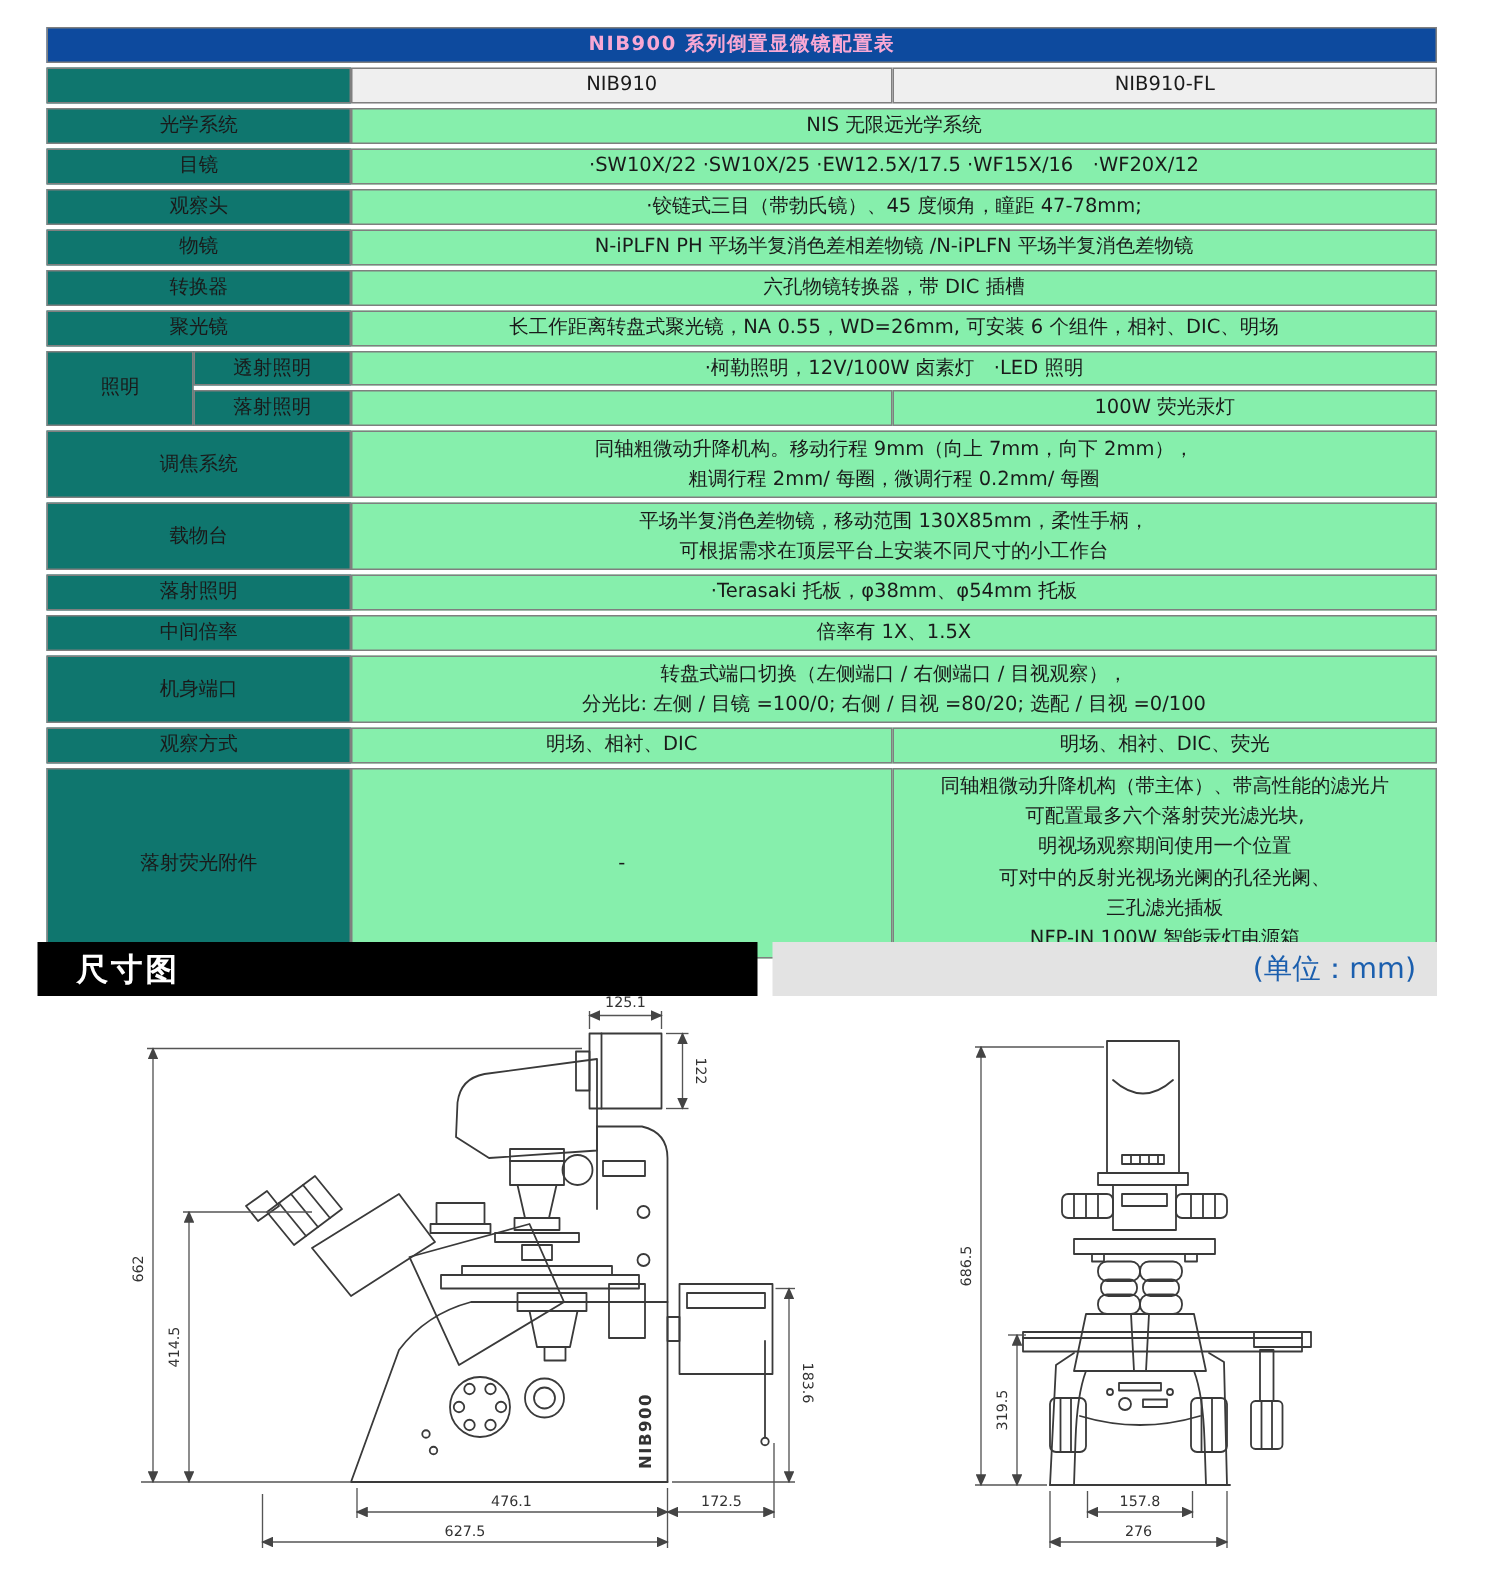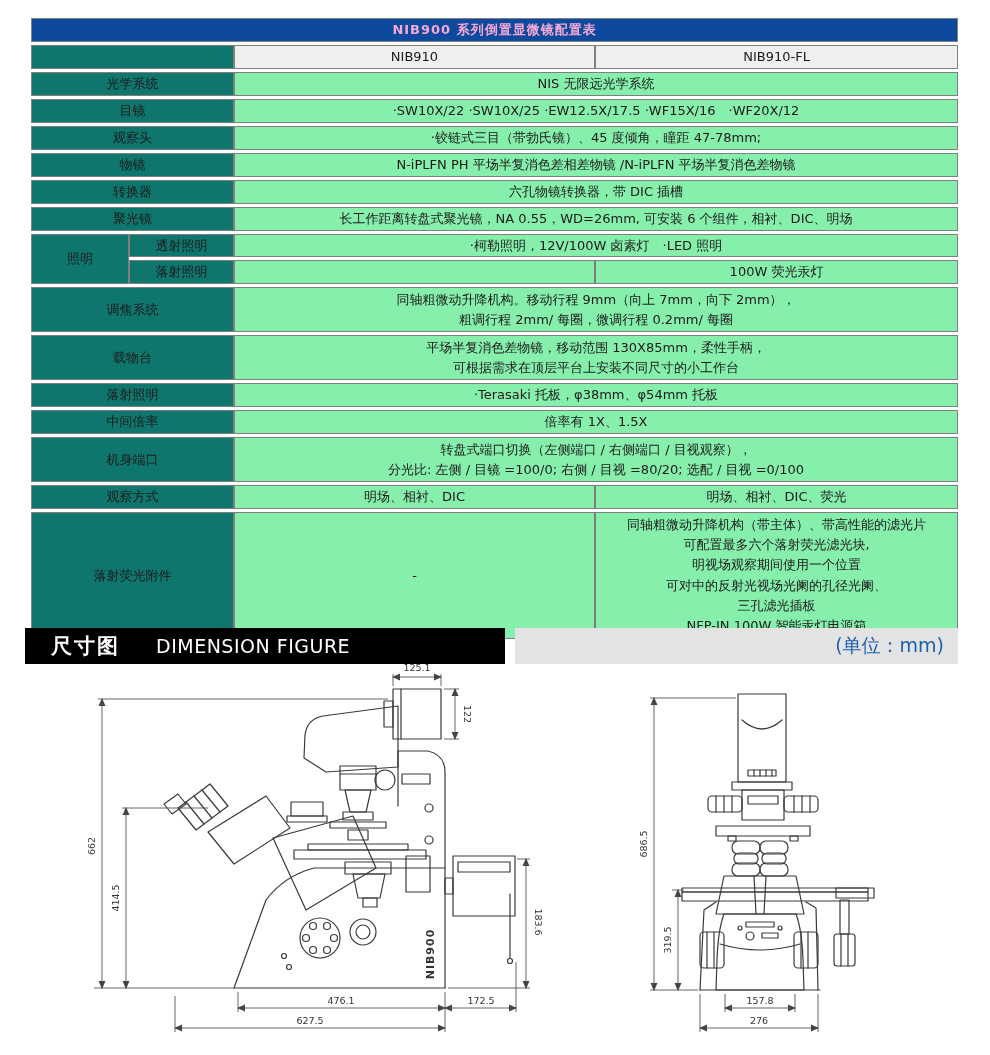--- a/index.html
+++ b/index.html
@@ -150,21 +150,20 @@
       <div>三孔滤光插板</div>
       <div>NFP-IN 100W 智能汞灯电源箱</div>
     </td>
   </tr>
 </tbody>
   </table>
 
 <div class="dim-header">
   <div class="black">
     <span class="cn">尺寸图</span>
-    <span class="en">DIMENSION FIGURE</span>
   </div>
   <div class="gray">
     <span>(单位：mm)</span>
   </div>
 </div>
 
 <svg class="svg-side" width="510" height="400" viewBox="0 0 510 400">
   <defs>
     <marker id="ah" markerWidth="9" markerHeight="8" refX="8" refY="4" orient="auto-start-reverse">
       <path d="M0,0 L9,4 L0,8 Z" fill="#444"></path>

